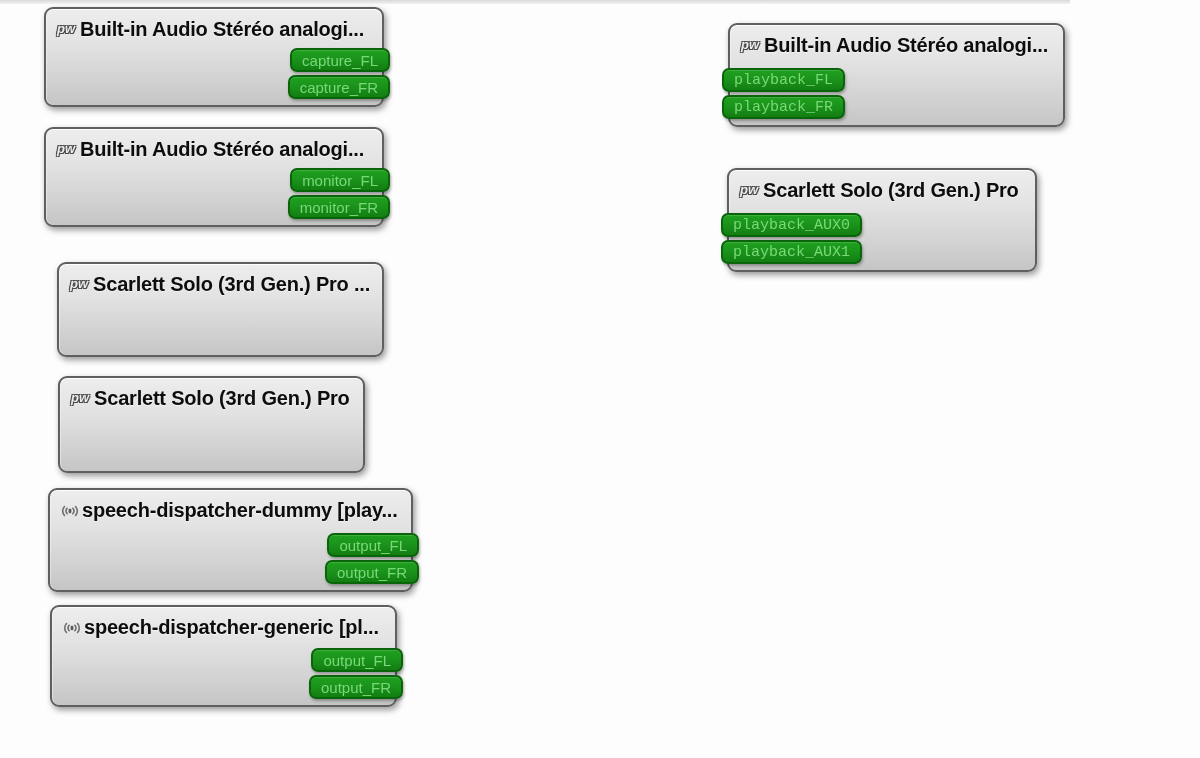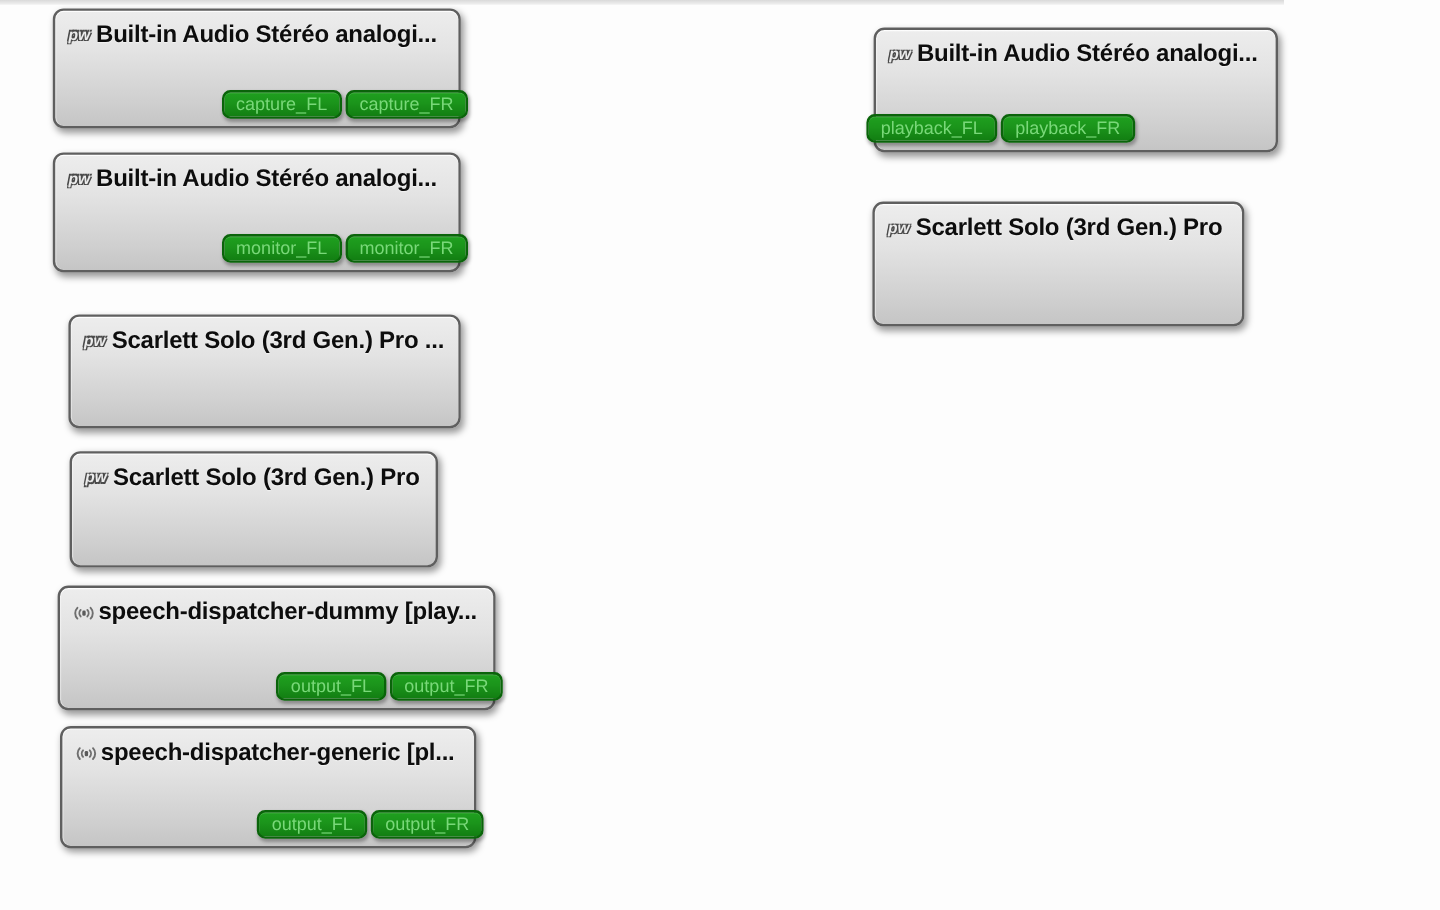--- a/index.html
+++ b/index.html
@@ -76,25 +76,25 @@
       -1px 1px 0 #4a4a4a, 1px 1px 0 #4a4a4a;
     padding: 0 3px 2px 1px;
   }
 
   .spd-icon svg { display: block; }
 
   .ports {
     position: absolute;
     bottom: 6px;
     display: flex;
-    flex-direction: row;
+    flex-direction: column;
     gap: 3px;
   }
   .ports.output { right: -8px; align-items: flex-end; }
-  .ports.input  { left: -8px;  align-items: flex-start; }
+  .ports.input  { left: -8px;  align-items: flex-start; font-family: Liberation Mono, monospace; }
 
   .port {
     height: 24px;
     line-height: 21px;
     padding: 0 10px;
     border: 2px solid var(--port-border, #0a640a);
     border-radius: 7px;
     background: linear-gradient(180deg, #1fa01f 0%, var(--port-fill, #1b941b) 45%, #127e12 100%);
     color: var(--port-text, #79d879);
     font-size: 15px;
@@ -187,14 +187,18 @@
       <div class="ports input">
         <div class="port">playback_FL</div>
         <div class="port">playback_FR</div>
       </div>
     </div>
     <div class="node" style="left: 727px; top: 168px; width: 310px; height: 104px;">
       <div class="node-header">
         <span class="icon pw-icon">pw</span>
         <span class="node-title">Scarlett Solo (3rd Gen.) Pro</span>
       </div>
+      <div class="ports input">
+        <div class="port">playback_AUX0</div>
+        <div class="port">playback_AUX1</div>
+      </div>
     </div>
   </div>
 
 </body></html>

